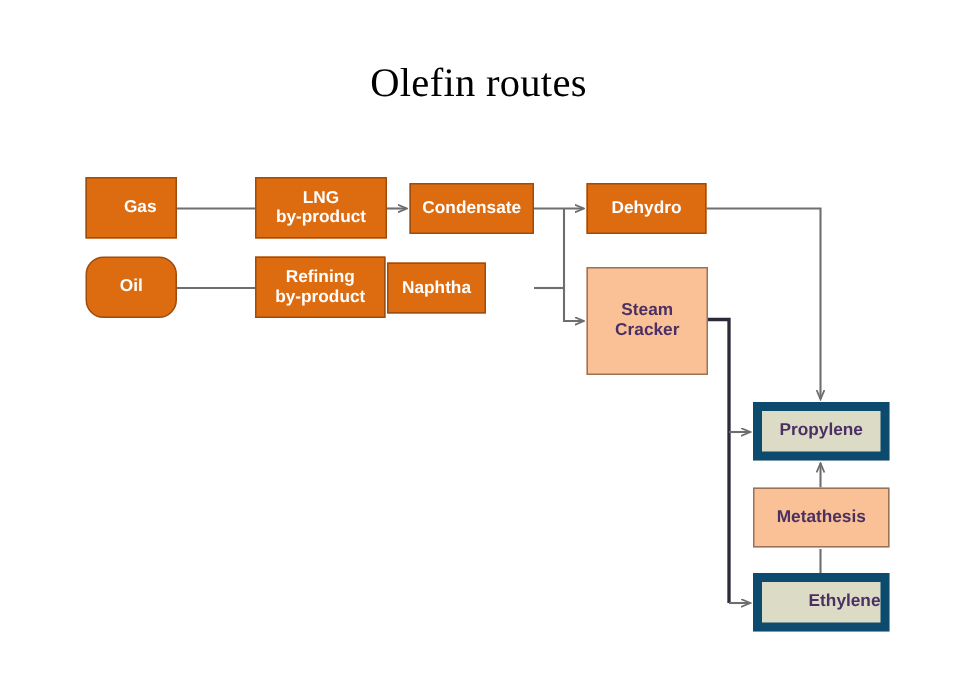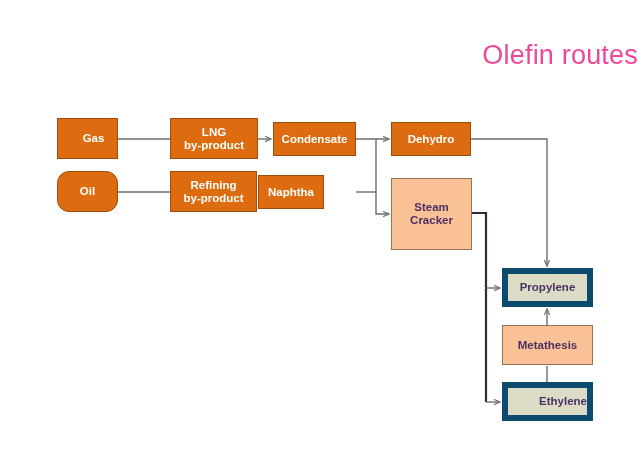--- a/index.html
+++ b/index.html
@@ -20,24 +20,24 @@
     left: 0; top: 0;
     width: 638px;
     height: 452px;
   }
 
   .title {
     position: absolute;
     left: 0;
     top: 40px;
     width: 638px;
-    text-align: right;
+    text-align: center;
     font-size: 27px;
-    color: #ec4899;
-    font-family: Liberation Sans, sans-serif;
+    color: #000000;
+    font-family: Liberation Serif, serif;
     letter-spacing: 0.2px;
   }
 
   .node {
     position: absolute;
     box-sizing: border-box;
     display: flex;
     align-items: center;
     justify-content: center;
     text-align: center;

